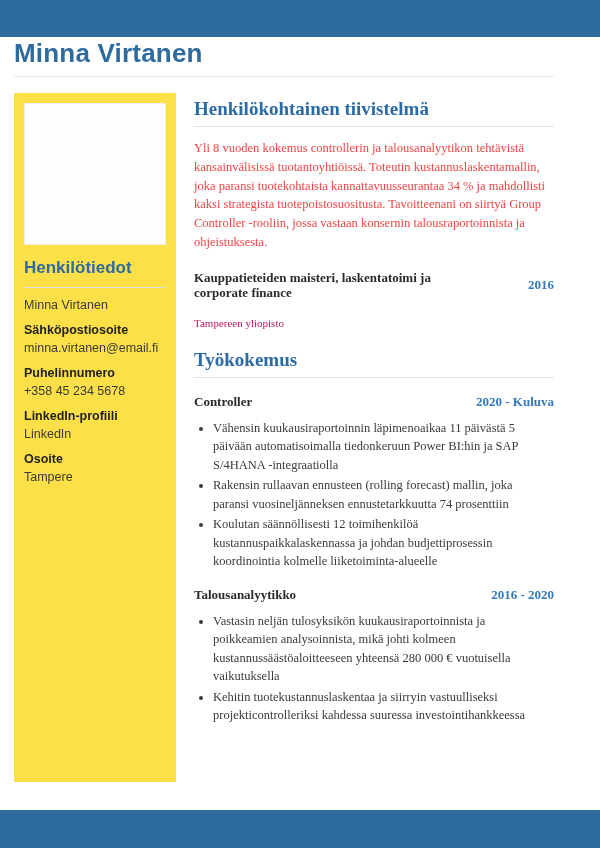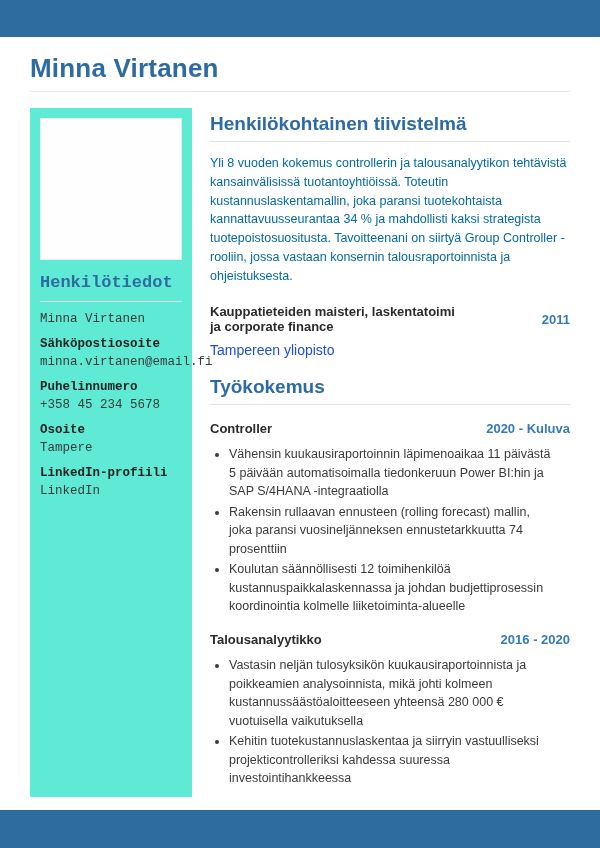--- a/index.html
+++ b/index.html
@@ -3,44 +3,44 @@
 <meta charset="utf-8">
 <style>
   * { box-sizing: border-box; }
   html,body { margin:0; padding:0; }
   body {
     width:600px; height:848px; position:relative; overflow:hidden;
     background:#ffffff; font-family:"Liberation Sans", sans-serif; color:#3a3a3a;
   }
   .topbar { position:absolute; top:0; left:0; width:600px; height:37px; background:#2e6b9f; }
   .bottombar { position:absolute; bottom:0; left:0; width:600px; height:38px; background:#2e6b9f; }
-  .content { position:absolute; top:37px; left:30px; width:540px; padding-top:16px; }
+  .content { position:absolute; top:37px; left:14px; width:540px; padding-top:1px; }
   h1.page-title { margin:0; font-size:26px; line-height:30px; font-weight:bold; color:#2e6b9f; letter-spacing:0.2px; }
   .title-divider { height:1px; background:#e8e8e8; margin-top:8px; }
   .columns { display:flex; margin-top:16px; }
 
   
-  .left-panel { width:162px; min-width:162px; background:#5eead4; padding:10px 10px 0 10px; height:689px;font-family:Liberation Mono, monospace; }
+  .left-panel { width:162px; min-width:162px; background:#fde047; padding:10px 10px 0 10px; height:689px; }
   .photo { width:142px; height:142px; background:#fefefe; border:1px solid #ececec; }
   .sidebar-heading { margin-top:13px; font-size:17px; font-weight:bold; color:#2e6b9f; padding-bottom:9px; border-bottom:1px solid #dcdfe1; }
   .field { margin-top:10px; }
   .field-label { font-size:12.5px; font-weight:bold; color:#222; line-height:15px; }
   .field-value { font-size:12.5px; color:#3a3a3a; line-height:15px; margin-top:3px; }
 
   
   .right-col { flex:1; margin-left:18px; }
-  .section { margin-top:18px; }
+  .section { margin-top:18px;font-family:Liberation Serif, serif; }
   .section.first { margin-top:5px; }
   h2.section-heading { margin:0; font-size:19px; line-height:21px; font-weight:bold; color:#2c6ba3; padding-bottom:7px; border-bottom:1px solid #e2e2e2; }
-  p.summary-text { margin:12px 0 0 0; font-size:12.5px; line-height:18.8px; color:#0369a1; }
+  p.summary-text { margin:12px 0 0 0; font-size:12.5px; line-height:18.8px; color:#ef4444; }
   .entry { margin-top:16px; }
   .entry-header { display:flex; justify-content:space-between; align-items:center; }
   .entry-title { font-size:13px; font-weight:bold; color:#2b2b2b; line-height:15.5px; max-width:250px; }
   .entry-period { font-size:13px; font-weight:bold; color:#3579b8; white-space:nowrap; }
-  .entry-sub { margin-top:8px; font-size:14px; color:#1d4ed8; line-height:15px; }
+  .entry-sub { margin-top:15px; font-size:11px; color:#be185d; line-height:15px; }
   ul.bullets { margin:9px 16px 2px 0; padding-left:19px; }
   ul.bullets li { font-size:12.5px; line-height:18.5px; color:#3a3a3a; margin-bottom:2px; }
 </style>
 </head>
 <body>
 
 <div class="topbar"></div>
 
 <div class="content">
   <h1 class="page-title">Minna Virtanen</h1>
@@ -57,41 +57,41 @@
       </div>
       <div class="field">
         <div class="field-label">Sähköpostiosoite</div>
         <div class="field-value">minna.virtanen@email.fi</div>
       </div>
       <div class="field">
         <div class="field-label">Puhelinnumero</div>
         <div class="field-value">+358 45 234 5678</div>
       </div>
       <div class="field">
+        <div class="field-label">LinkedIn-profiili</div>
+        <div class="field-value">LinkedIn</div>
+      </div>
+      <div class="field">
         <div class="field-label">Osoite</div>
         <div class="field-value">Tampere</div>
-      </div>
-      <div class="field">
-        <div class="field-label">LinkedIn-profiili</div>
-        <div class="field-value">LinkedIn</div>
       </div>
     </div>
 
     <div class="right-col">
 
       <div class="section first">
         <h2 class="section-heading">Henkilökohtainen tiivistelmä</h2>
         <p class="summary-text">Yli 8 vuoden kokemus controllerin ja talousanalyytikon tehtävistä kansainvälisissä tuotantoyhtiöissä. Toteutin kustannuslaskentamallin, joka paransi tuotekohtaista kannattavuusseurantaa 34 % ja mahdollisti kaksi strategista tuotepoistosuositusta. Tavoitteenani on siirtyä Group Controller -rooliin, jossa vastaan konsernin talousraportoinnista ja ohjeistuksesta.</p>
       </div>
 
       <div class="section">
         <div class="entry">
           <div class="entry-header">
             <div class="entry-title">Kauppatieteiden maisteri, laskentatoimi ja corporate finance</div>
-            <div class="entry-period">2011</div>
+            <div class="entry-period">2016</div>
           </div>
           <div class="entry-sub">Tampereen yliopisto</div>
         </div>
       </div>
 
       <div class="section">
         <h2 class="section-heading">Työkokemus</h2>
 
         <div class="entry">
           <div class="entry-header">

